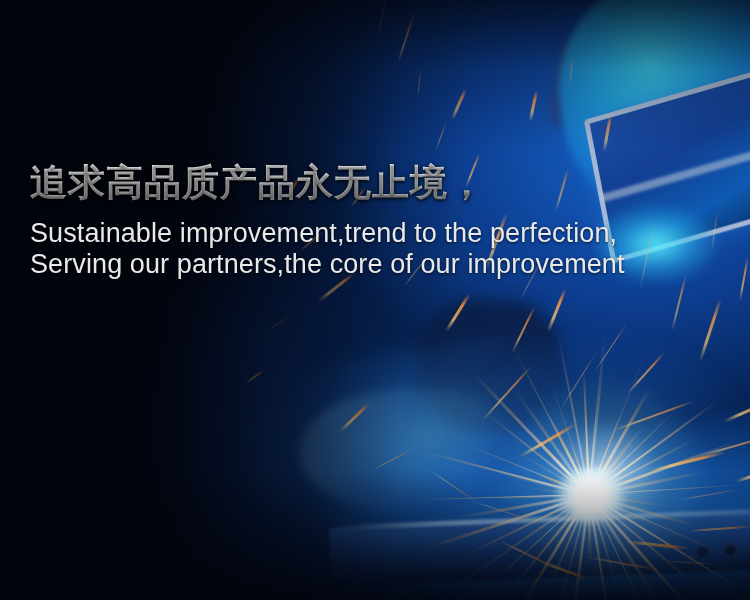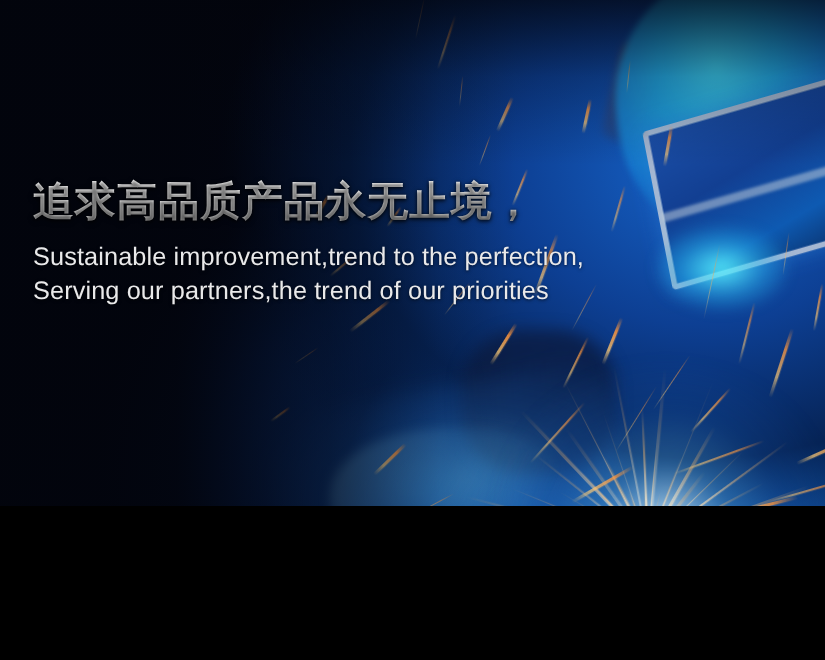--- a/index.html
+++ b/index.html
@@ -7,21 +7,21 @@
     padding: 0;
     background: #000;
   }
   body {
     font-family: "Liberation Sans", "DejaVu Sans", sans-serif;
   }
 
   #banner {
     position: relative;
     width: 750px;
-    height: 460px;
+    height: 600px;
     overflow: hidden;
     background: #0369a1;
     text-decoration: underline;
   }
 
   
   .layer {
     position: absolute;
     top: 0; left: 0;
     width: 750px;
@@ -206,21 +206,21 @@
     white-space: nowrap;
     background: linear-gradient(180deg, #ffffff 0%, #fdfdfd 34%, #d8d8d8 62%, #9a9a9a 100%);
     -webkit-background-clip: text;
     background-clip: text;
     color: transparent;
     -webkit-text-fill-color: transparent;
     text-shadow: 0 1px 3px rgba(0,0,0,0.55);
     filter: drop-shadow(0 1px 2px rgba(0,0,0,0.65));
   }
   .en-line {
-    font-size: 23px;
+    font-size: 27px;
     font-weight: normal;
     line-height: 31px;
     letter-spacing: 0.1px;
     white-space: nowrap;
     color: #e9e9ea;
     text-shadow: 0 1px 3px rgba(0,0,0,0.7);
   }
   #en-first { margin-top: 8px; }
 </style>
 </head>
@@ -373,16 +373,16 @@
       <div class="spark" style="left: 740px; top: 300px; width: 44px; transform: rotate(-80deg); opacity: 0.74; height: 2.1px;"></div>
       <div class="spark" style="left: 736px; top: 480px; width: 50px; transform: rotate(-18deg); opacity: 0.91; height: 2.8px;"></div>
     </div>
 
   <div class="layer bg-leftdark"></div>
   <div class="layer bg-bottomdark"></div>
 
   <div id="text-block">
     <div class="cn-line">追求高品质产品永无止境，</div>
     <div class="en-line" id="en-first">Sustainable improvement,trend to the perfection,</div>
-    <div class="en-line">Serving our partners,the trend of our priorities</div>
+    <div class="en-line">Serving our partners,the core of our improvement</div>
   </div>
 
 </div>
 
 </body></html>

